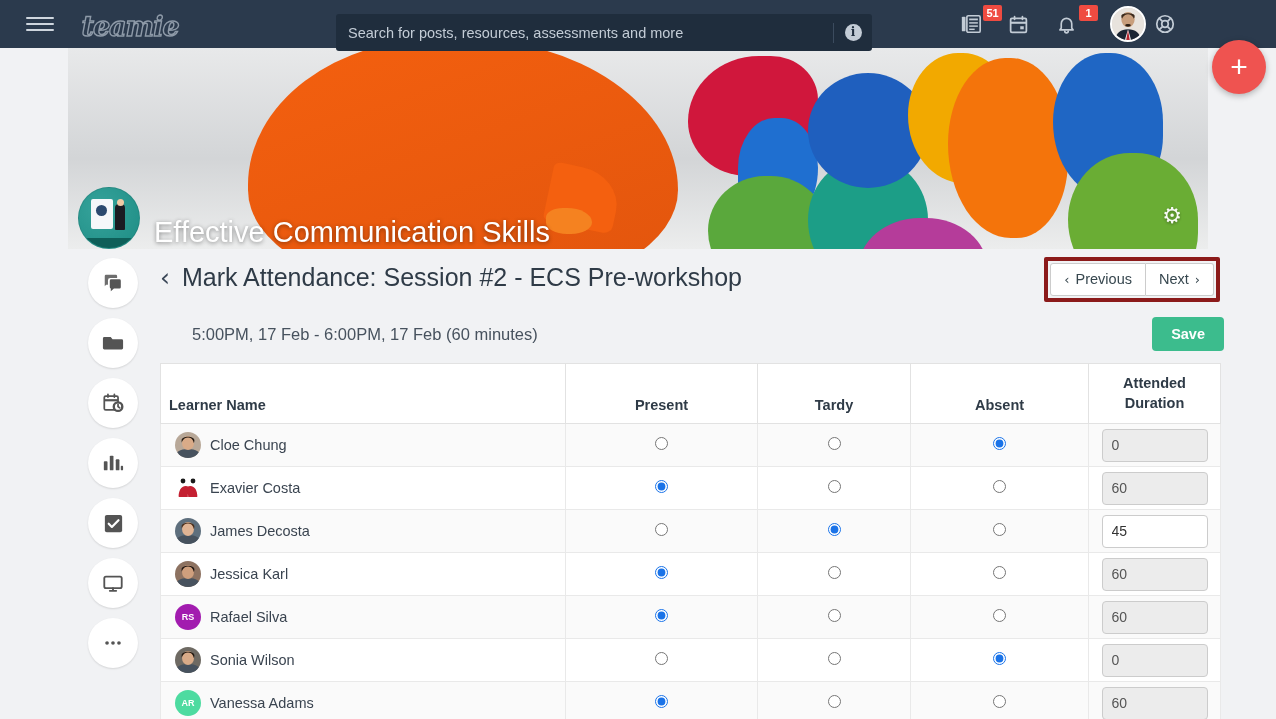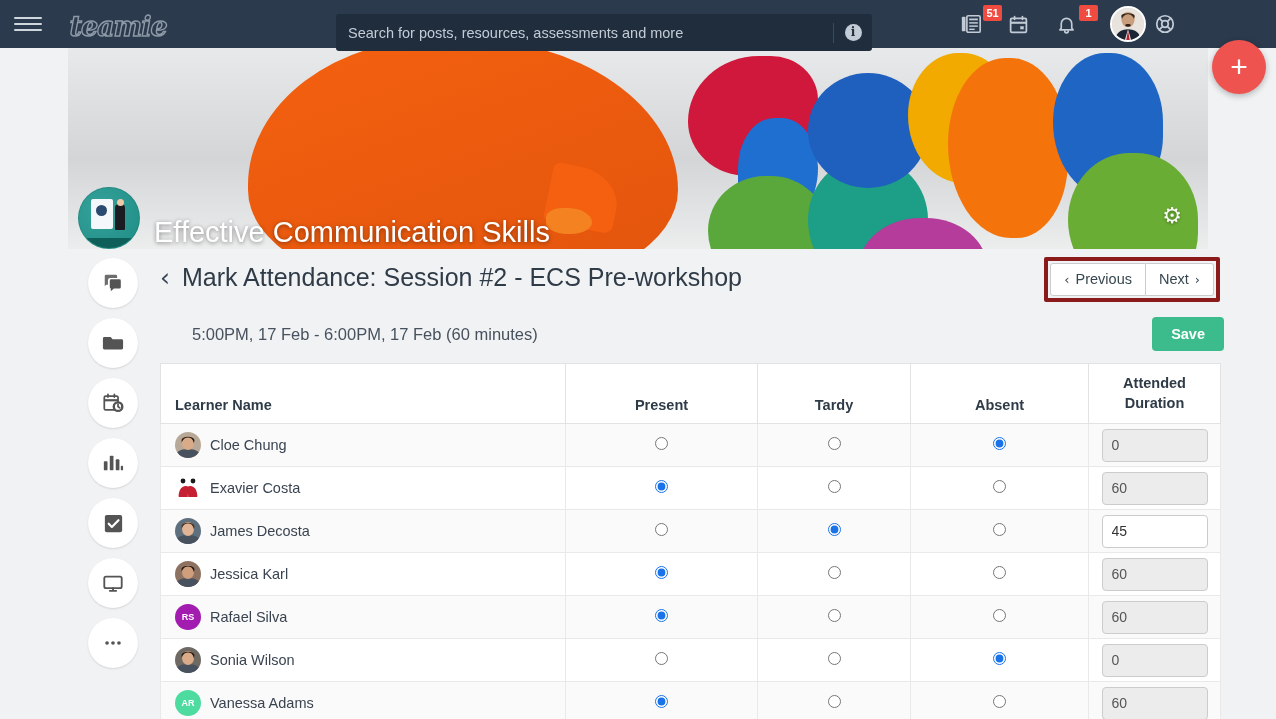--- a/index.html
+++ b/index.html
@@ -13,20 +13,21 @@
     -webkit-font-smoothing: antialiased;
   }
 
   
   .topnav {
     position: absolute; top: 0; left: 0;
     width: 1276px; height: 48px;
     background: #2b3a4d;
     display: flex; align-items: center;
     z-index: 40;
+    padding-left: 12px;
   }
   .hamburger {
     width: 28px; height: 22px;
     margin-left: 14px; margin-right: 16px;
     display: flex; flex-direction: column; justify-content: center; gap: 4px;
     cursor: pointer;
   }
   .hamburger span { display: block; height: 2px; background: #cfd6de; border-radius: 1px; }
 
   .logo {
@@ -253,21 +254,21 @@
     border: 1px solid #e2e2e2;
     table-layout: fixed;
   }
   .att-table th {
     border: 1px solid #e2e2e2;
     font-size: 14.5px; font-weight: bold; color: #2f3b47;
     height: 60px;
     vertical-align: bottom;
     padding-bottom: 10px;
   }
-  .att-table th.col-name { text-align: left; padding-left: 14px; }
+  .att-table th.col-name { text-align: left; padding-left: 8px; }
   .att-table th.col-dur { vertical-align: middle; padding-bottom: 0; line-height: 1.35; }
   .att-table td {
     border: 1px solid #e9e9e9;
     height: 43px;
     font-size: 14.5px; color: #3a4450;
     text-align: center;
     vertical-align: middle;
   }
   .att-table td.cell-name {
     text-align: left; padding-left: 14px;

